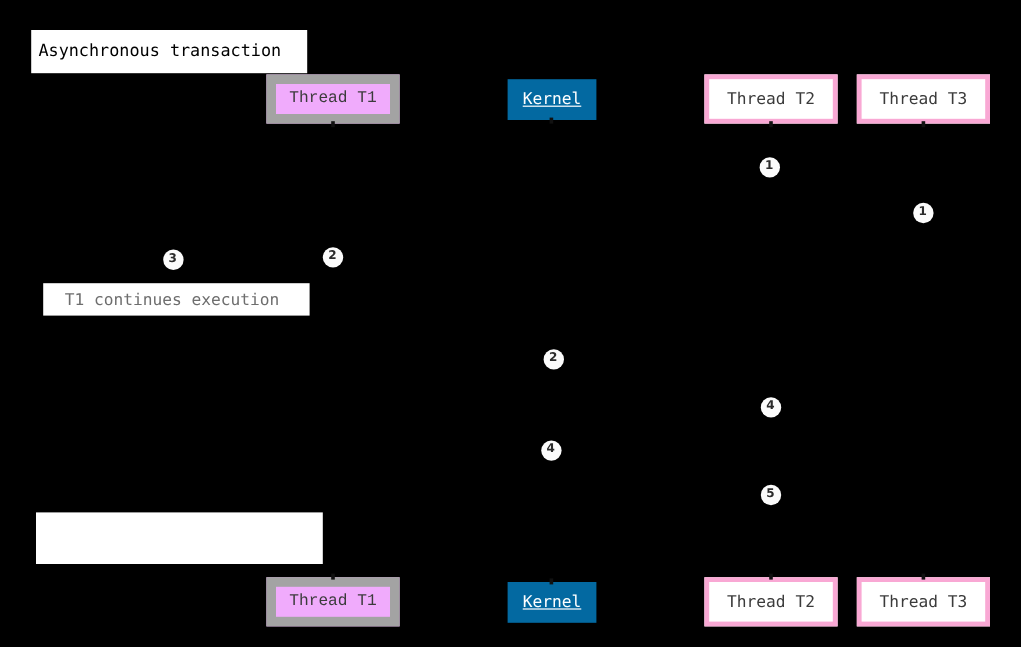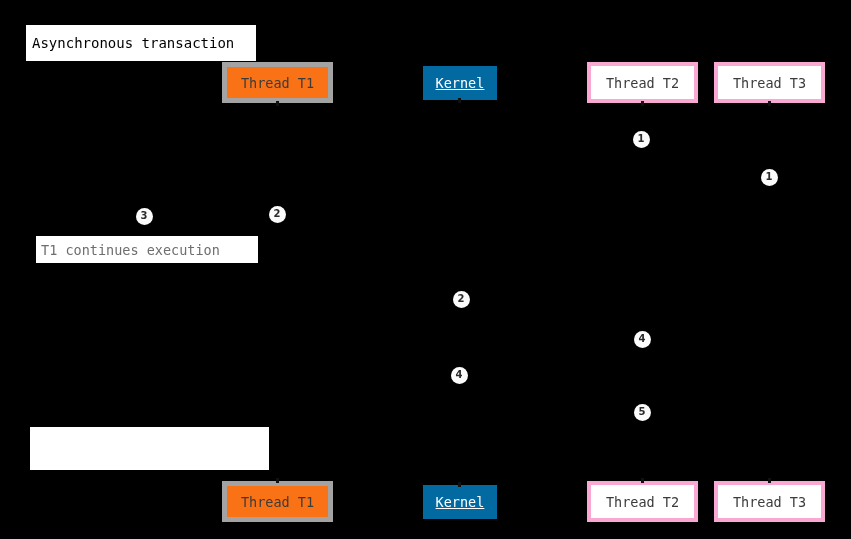--- a/index.html
+++ b/index.html
@@ -29,39 +29,40 @@
   .note-title {
     color: #000000;
     font-size: 14px;
     letter-spacing: 0px;
     padding: 18px 6px;
     justify-content: flex-start;
   }
   .note-gray {
     color: #6e6e6e;
     font-size: 13.5px;
-    padding: 0 5px;
+    padding: 0 18px;
     justify-content: flex-start;
   }
   .note-empty { }
 
   
   .lifeline-box {
     position: absolute;
     box-sizing: border-box;
     display: flex;
     align-items: center;
     justify-content: center;
     white-space: nowrap;
     font-size: 13.5px;
   }
   .lifeline-box.red {
-    background: #f97316;
-    border: 5px solid #a3a3a3;
+    background: #f0abfc;
+    border: 8px solid #a3a3a3;
     color: #3b3b3b;
+    font-family: Liberation Mono, monospace;
   }
   .lifeline-box.blue-outline {
     background: #ffffff;
     border: 4px solid #f9a8d4;
     color: #3b3b3b;
   }
   .lifeline-box.blue-solid {
     background: #0369a1;
     border: none;
     color: #ffffff;

